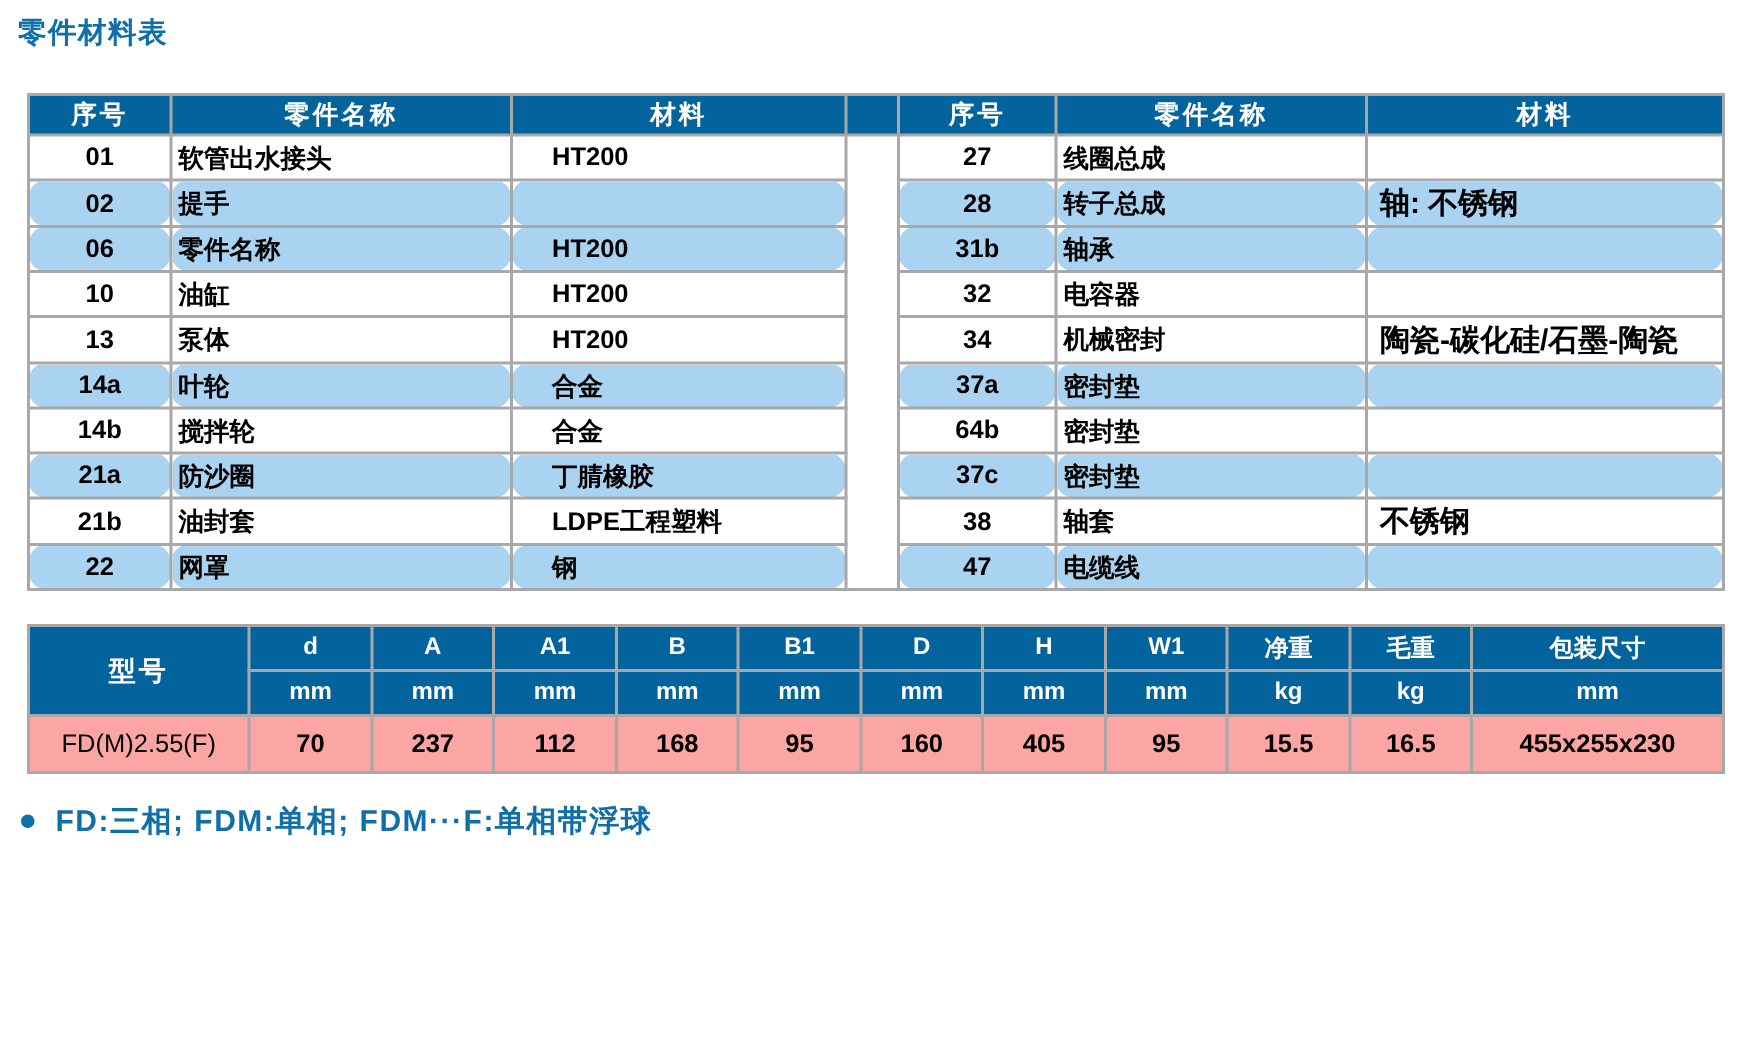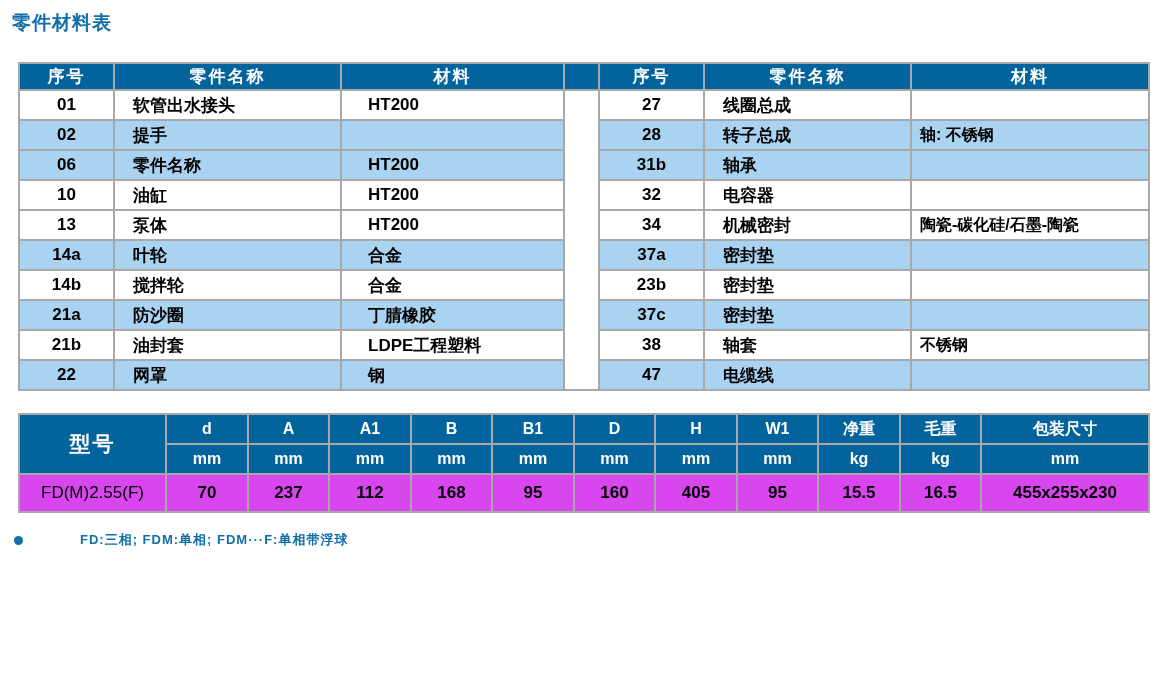--- a/index.html
+++ b/index.html
@@ -24,50 +24,50 @@
   .parts{width:1130px;margin-top:24px;}
   .parts th{
     background:var(--header-bg);color:#fff;
     font-size:17px;font-weight:bold;height:17px;text-align:center;
     border:2px solid var(--grid);letter-spacing:2px;
   }
   .parts td{
     height:30px;font-size:17px;font-weight:bold;background:#fff;
     border:2px solid var(--grid);white-space:nowrap;overflow:hidden;
   }
-  .parts tr.alt td{background:var(--row-alt);}
+  .parts tr.alt td{background:var(--row-alt);border-radius:12px;}
   .parts td.c-no{text-align:center;}
-  .parts td.c-name{padding-left:18px;}
+  .parts td.c-name{padding-left:4px;}
   .parts td.c-mat{padding-left:26px;}
-  .parts td.c-mat-r{padding-left:8px;font-size:16px;}
+  .parts td.c-mat-r{padding-left:8px;font-size:20px;}
   .parts td.spacer{
     background:#fff !important;
     border-top:hidden;border-bottom:hidden;
   }
   .parts tr:first-child td.spacer{border-top:2px solid var(--grid);}
   .parts tr:last-child td.spacer{border-bottom:2px solid var(--grid);}
   
   .t2{margin-top:32px;}
   .dims{width:1130px;margin-top:22px;}
   .dims th{
     background:var(--header-bg);color:#fff;text-align:center;
     font-size:16px;font-weight:bold;height:30px;
     border:2px solid var(--grid);
   }
-  .dims th.model-h{font-size:21px;letter-spacing:2px;}
+  .dims th.model-h{font-size:18px;letter-spacing:2px;}
   .dims td{
-    height:38px;font-size:17px;text-align:center;background:#d946ef;
+    height:38px;font-size:17px;text-align:center;background:#fca5a5;
     border:2px solid var(--grid);white-space:nowrap;
   }
   .dims td.model-cell{font-weight:normal;}
   .dims td.val{font-weight:bold;}
   
   .footnote{
     margin:18px 0 0 14px;display:flex;align-items:center;
-    color:var(--title-blue);font-size:13px;font-weight:bold;letter-spacing:1px;gap:43px;
+    color:var(--title-blue);font-size:20px;font-weight:bold;letter-spacing:1px;
   }
   .bullet{
     width:9px;height:9px;border-radius:50%;background:var(--title-blue);
     display:inline-block;margin-right:14px;flex:0 0 auto;
   }
 </style>
 </head>
 <body>
 
 <div class="page">
@@ -148,21 +148,21 @@
           <td class="spacer"></td>
           <td class="c-no">37a</td>
           <td class="c-name">密封垫</td>
           <td class="c-mat c-mat-r"></td>
         </tr>
         <tr>
           <td class="c-no">14b</td>
           <td class="c-name">搅拌轮</td>
           <td class="c-mat">合金</td>
           <td class="spacer"></td>
-          <td class="c-no">23b</td>
+          <td class="c-no">64b</td>
           <td class="c-name">密封垫</td>
           <td class="c-mat c-mat-r"></td>
         </tr>
         <tr class="alt">
           <td class="c-no">21a</td>
           <td class="c-name">防沙圈</td>
           <td class="c-mat">丁腈橡胶</td>
           <td class="spacer"></td>
           <td class="c-no">37c</td>
           <td class="c-name">密封垫</td>

